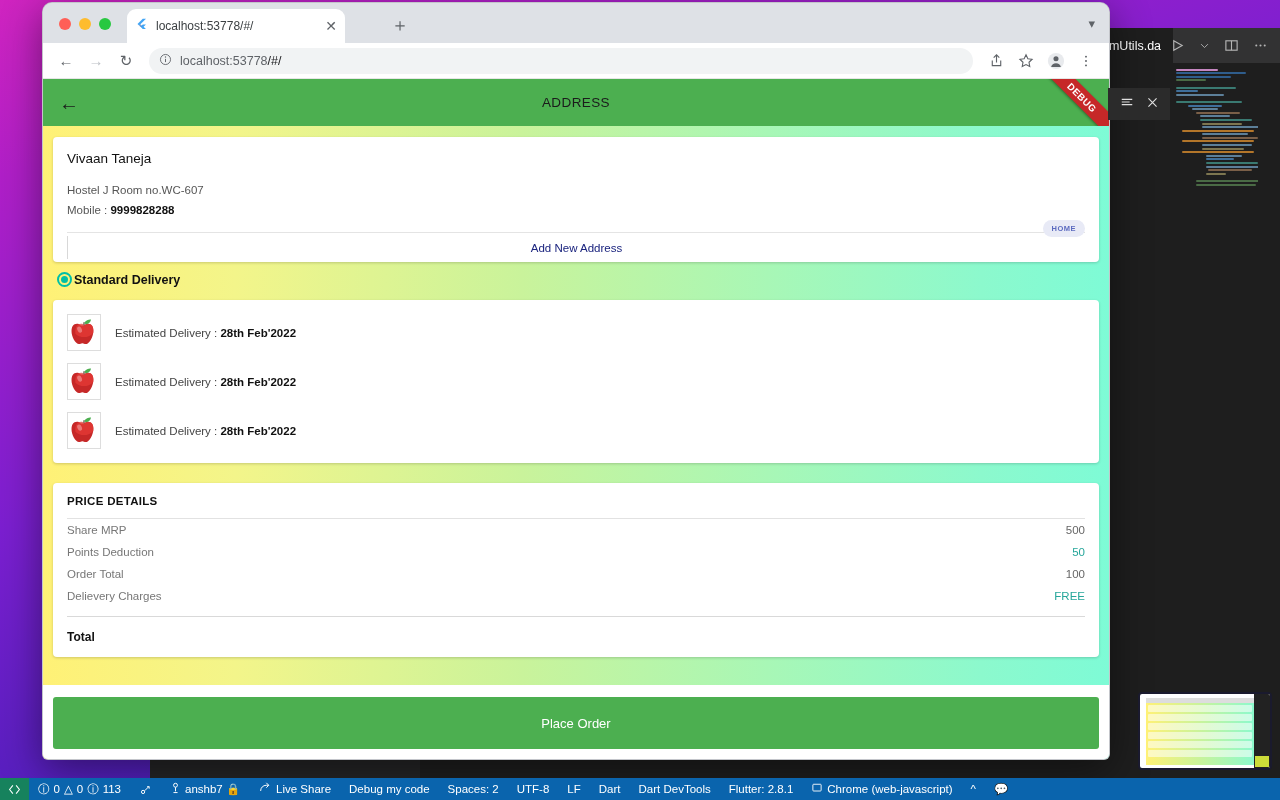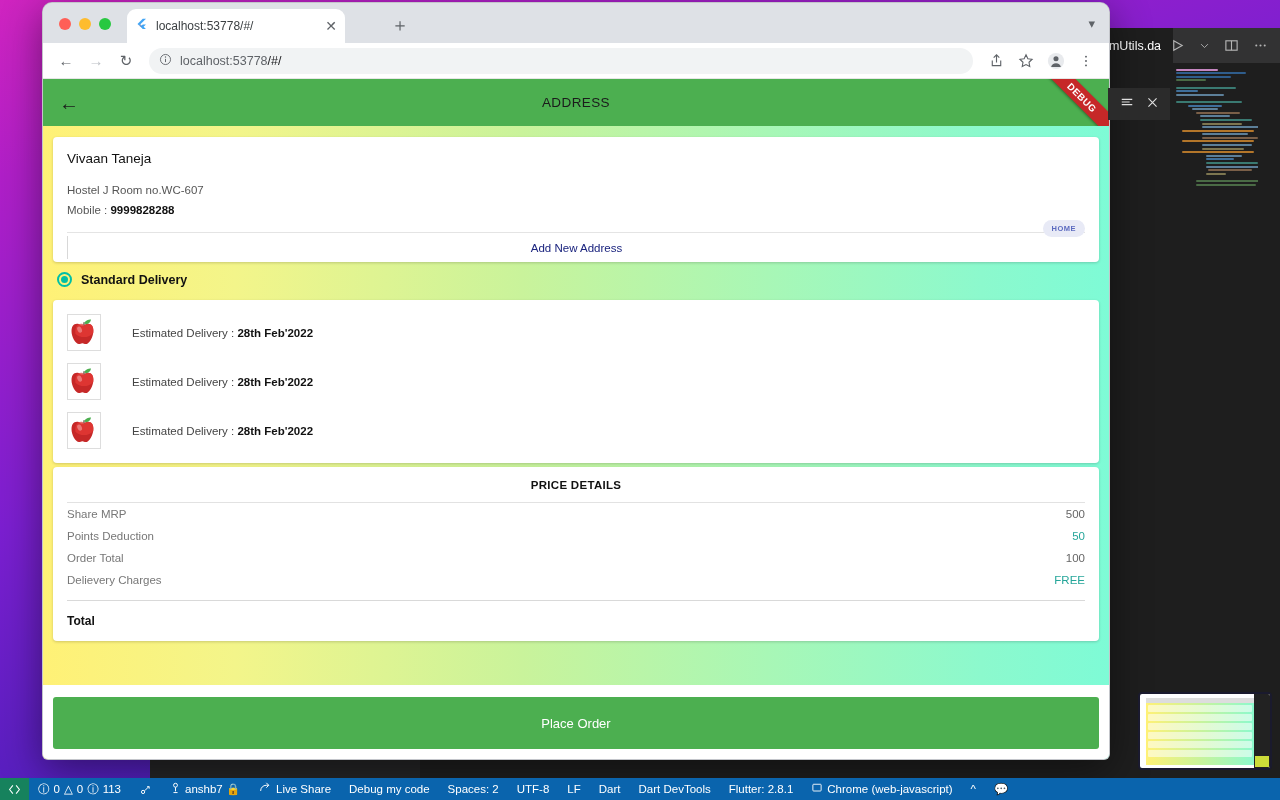--- a/index.html
+++ b/index.html
@@ -143,40 +143,40 @@
   #addr-actions {
     display: flex; margin-top: 16px; border-top: 1px solid #e4e4e4; height: 30px;
   }
   #addr-actions .act {
     flex: 1; display: flex; align-items: center; justify-content: center;
     font-size: 11.5px; color: #1a237e; cursor: pointer;
   }
   #addr-actions .sep { width: 1px; background: #d8d8d8; margin: 3px 0; }
 
   
-  #delivery-row { display: flex; align-items: center; gap: 9px; padding: 10px 14px 9px 14px; }
+  #delivery-row { display: flex; align-items: center; gap: 2px; padding: 10px 14px 9px 14px; }
   .radio {
     width: 15px; height: 15px; border-radius: 50%; border: 2px solid #00bfa5;
     display: flex; align-items: center; justify-content: center;
   }
   .radio .dot { width: 7px; height: 7px; border-radius: 50%; background: #00bfa5; }
   #delivery-label { font-size: 12.5px; font-weight: bold; color: #111; }
 
   
   #items-card { margin-top: 4px; padding: 8px 0; }
   .item-row { display: flex; align-items: center; gap: 14px; padding: 6px 14px; }
   .thumb {
     width: 34px; height: 37px; border: 1px solid #ddd; background: #fff;
     display: flex; align-items: center; justify-content: center; flex: 0 0 auto;
   }
-  .item-text { font-size: 11.5px; color: #444; margin-left: 17px; }
+  .item-text { font-size: 11.5px; color: #444; }
   .item-text b { color: #111; }
 
   
-  #price-card { margin-top: 4px; padding: 12px 14px 0 14px; text-align: center; }
+  #price-card { margin-top: 20px; padding: 12px 14px 0 14px; }
   #price-title { font-size: 11.5px; font-weight: bold; color: #111; letter-spacing: .3px; }
   #price-rule { border-top: 1px solid #e2e2e2; margin-top: 11px; }
   .price-row {
     display: flex; justify-content: space-between; align-items: center;
     font-size: 11.5px; color: #777; padding: 5px 0;
   }
   .price-row .pv { color: #666; }
   .price-row .pv.accent { color: #26a69a; }
   #price-rule2 { border-top: 1px solid #d9d9d9; margin-top: 9px; }
   #total-row {

